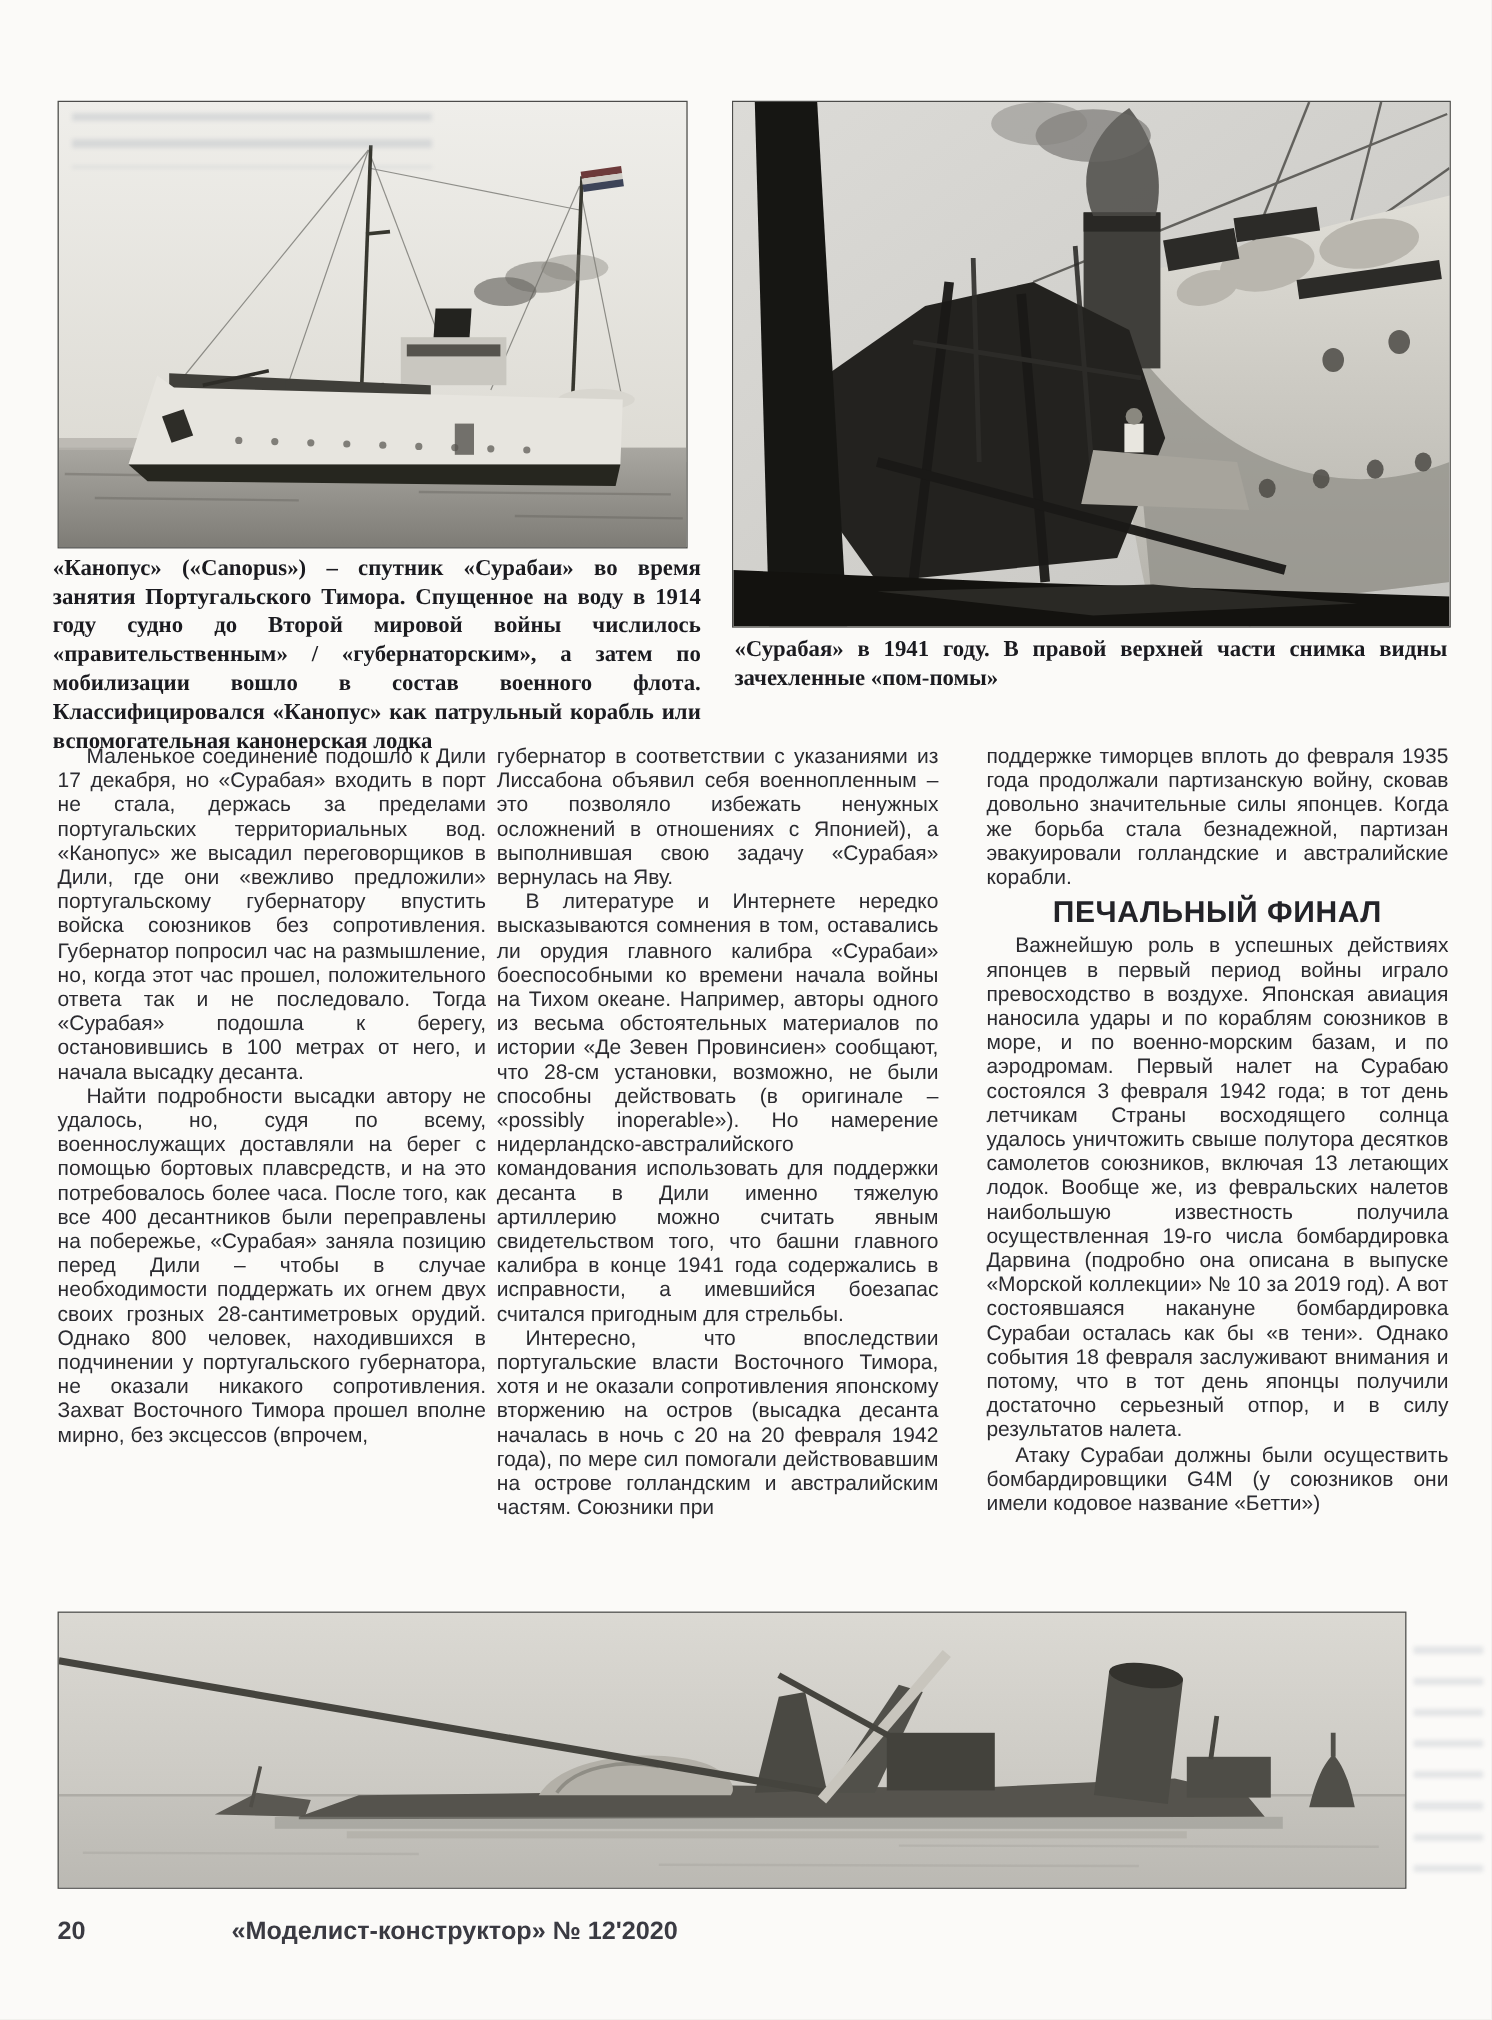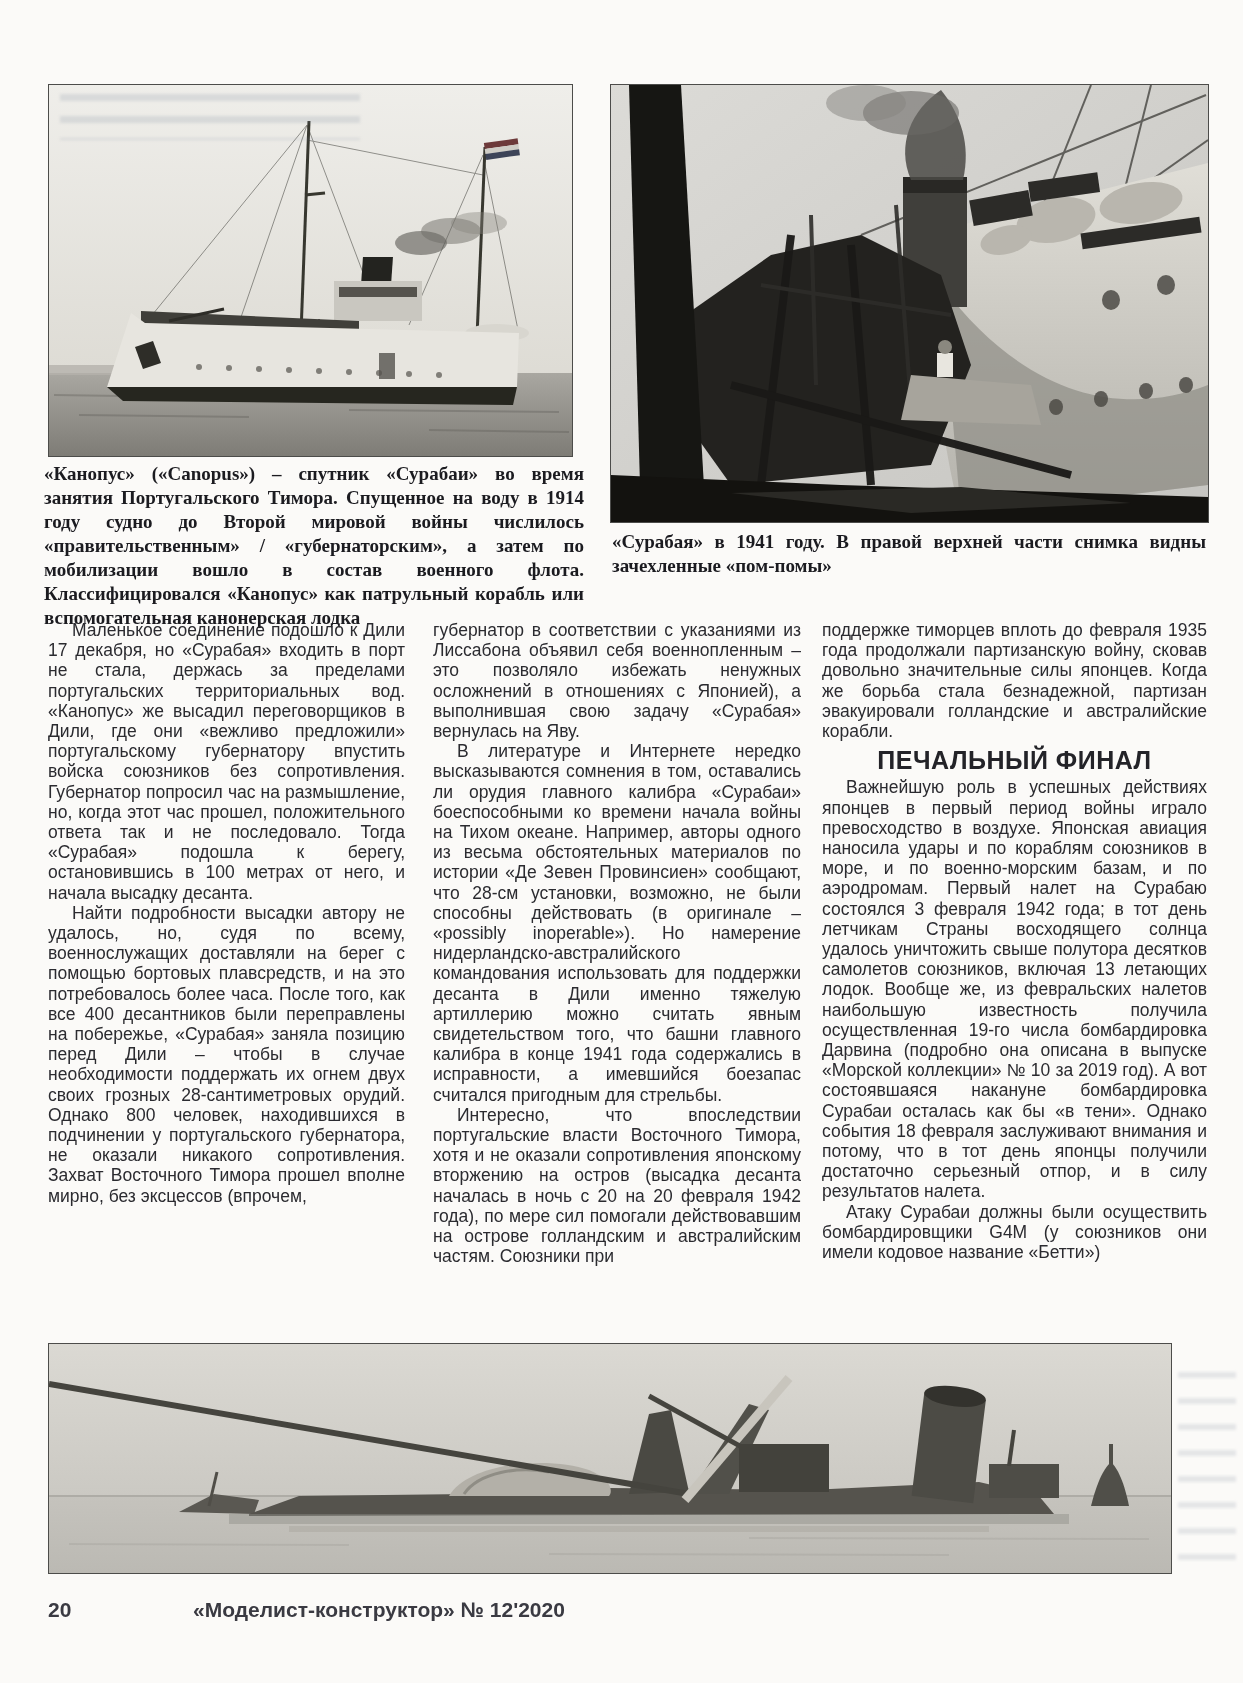--- a/index.html
+++ b/index.html
@@ -207,21 +207,21 @@
 
   <div class="caption" style="left:44px;top:462px;width:540px;">«Канопус» («Canopus») – спутник «Сурабаи» во время занятия Португальского Тимора. Спущенное на воду в 1914 году судно до Второй мировой войны числилось «правительственным» / «губернаторским», а затем по мобилизации вошло в состав военного флота. Классифицировался «Канопус» как патрульный корабль или вспомогательная канонерская лодка</div>
 
   <div class="caption" style="left:612px;top:530px;width:594px;">«Сурабая» в 1941 году. В правой верхней части снимка видны зачехленные «пом-помы»</div>
 
   <div class="col" style="left:48px;width:357px;">
     <p class="indent">Маленькое соединение подошло к Дили 17 декабря, но «Сурабая» входить в порт не стала, держась за пределами португальских территориальных вод. «Канопус» же высадил переговорщиков в Дили, где они «вежливо предложили» португальскому губернатору впустить войска союзников без сопротивления. Губернатор попросил час на размышление, но, когда этот час прошел, положительного ответа так и не последовало. Тогда «Сурабая» подошла к берегу, остановившись в 100 метрах от него, и начала высадку десанта.</p>
     <p class="indent">Найти подробности высадки автору не удалось, но, судя по всему, военнослужащих доставляли на берег с помощью бортовых плавсредств, и на это потребовалось более часа. После того, как все 400 десантников были переправлены на побережье, «Сурабая» заняла позицию перед Дили – чтобы в случае необходимости поддержать их огнем двух своих грозных 28-сантиметровых орудий. Однако 800 человек, находившихся в подчинении у португальского губернатора, не оказали никакого сопротивления. Захват Восточного Тимора прошел вполне мирно, без эксцессов (впрочем,</p>
   </div>
 
-  <div class="col" style="left:414px;width:368px;margin-left:19px;">
+  <div class="col" style="left:414px;width:368px;">
     <p>губернатор в соответствии с указаниями из Лиссабона объявил себя военнопленным – это позволяло избежать ненужных осложнений в отношениях с Японией), а выполнившая свою задачу «Сурабая» вернулась на Яву.</p>
     <p class="indent">В литературе и Интернете нередко высказываются сомнения в том, оставались ли орудия главного калибра «Сурабаи» боеспособными ко времени начала войны на Тихом океане. Например, авторы одного из весьма обстоятельных материалов по истории «Де Зевен Провинсиен» сообщают, что 28-см установки, возможно, не были способны действовать (в оригинале – «possibly inoperable»). Но намерение нидерландско-австралийского командования использовать для поддержки десанта в Дили именно тяжелую артиллерию можно считать явным свидетельством того, что башни главного калибра в конце 1941 года содержались в исправности, а имевшийся боезапас считался пригодным для стрельбы.</p>
     <p class="indent">Интересно, что впоследствии португальские власти Восточного Тимора, хотя и не оказали сопротивления японскому вторжению на остров (высадка десанта началась в ночь с 20 на 20 февраля 1942 года), по мере сил помогали действовавшим на острове голландским и австралийским частям. Союзники при</p>
   </div>
 
   <div class="col" style="left:822px;width:385px;">
     <p>поддержке тиморцев вплоть до февраля 1935 года продолжали партизанскую войну, сковав довольно значительные силы японцев. Когда же борьба стала безнадежной, партизан эвакуировали голландские и австралийские корабли.</p>
     <h2 class="section-heading">ПЕЧАЛЬНЫЙ ФИНАЛ</h2>
     <p class="indent">Важнейшую роль в успешных действиях японцев в первый период войны играло превосходство в воздухе. Японская авиация наносила удары и по кораблям союзников в море, и по военно-морским базам, и по аэродромам. Первый налет на Сурабаю состоялся 3 февраля 1942 года; в тот день летчикам Страны восходящего солнца удалось уничтожить свыше полутора десятков самолетов союзников, включая 13 летающих лодок. Вообще же, из февральских налетов наибольшую известность получила осуществленная 19-го числа бомбардировка Дарвина (подробно она описана в выпуске «Морской коллекции» № 10 за 2019 год). А вот состоявшаяся накануне бомбардировка Сурабаи осталась как бы «в тени». Однако события 18 февраля заслуживают внимания и потому, что в тот день японцы получили достаточно серьезный отпор, и в силу результатов налета.</p>
     <p class="indent">Атаку Сурабаи должны были осуществить бомбардировщики G4M (у союзников они имели кодовое название «Бетти»)</p>

